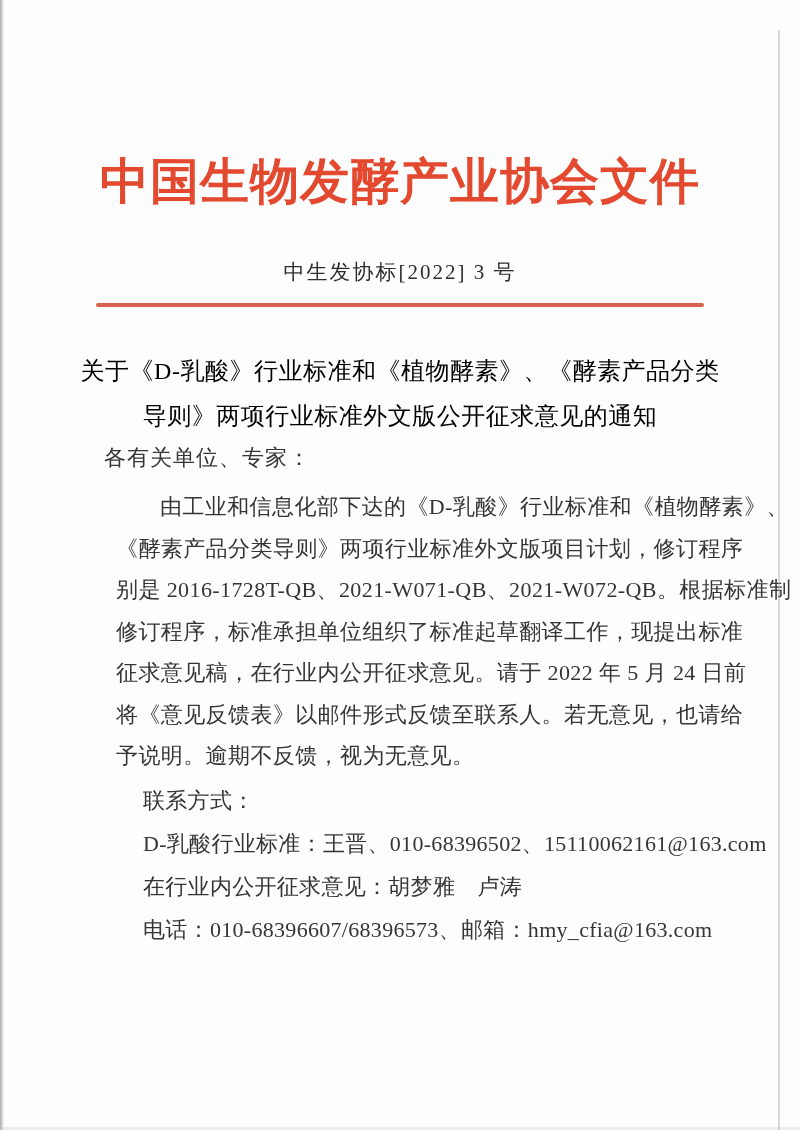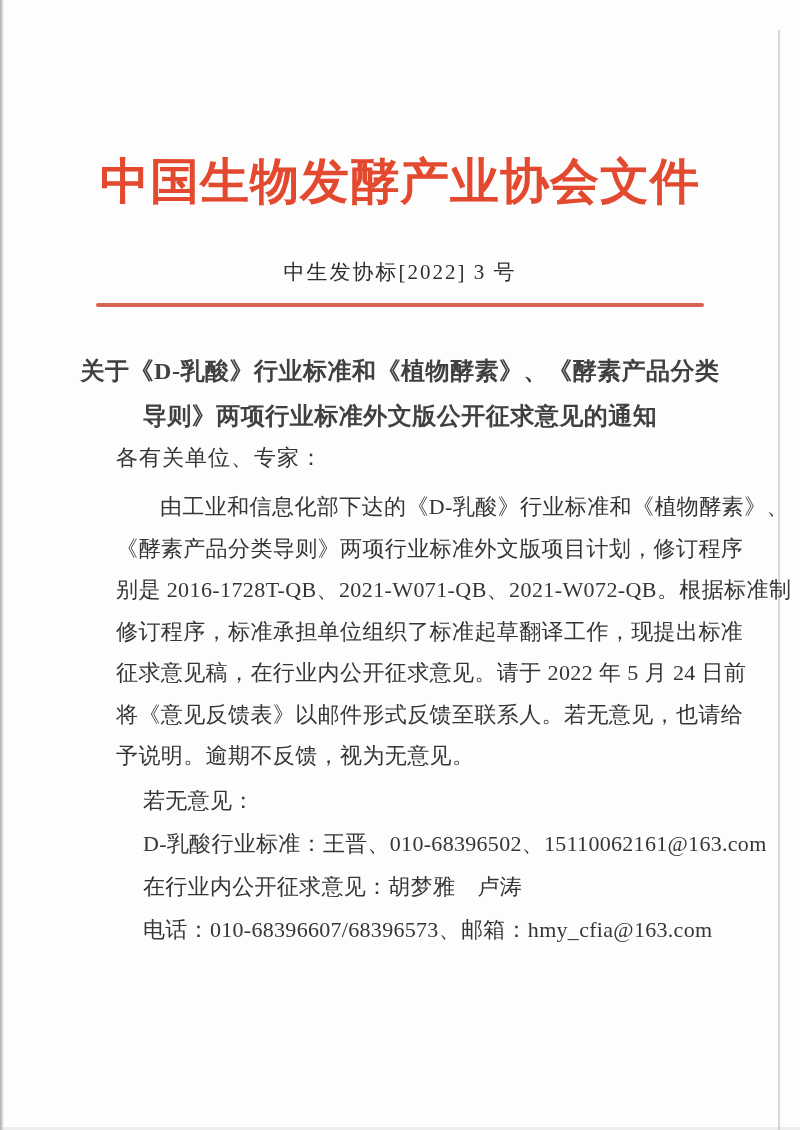--- a/index.html
+++ b/index.html
@@ -67,29 +67,29 @@
     width: 608px; height: 4px;
     background: #d96152;
     border-radius: 2px;
   }
   .notice-title {
     position: absolute;
     top: 349px; left: 50px;
     width: 700px;
     text-align: center;
     font-size: 24px;
-    font-weight: bold;
+    font-weight: normal;
     line-height: 45px;
-    color: #404040;
+    color: #000000;
     letter-spacing: 0.5px;
   }
   .notice-title .tline { white-space: nowrap; }
   .salutation {
     position: absolute;
-    top: 443px; left: 116px;
+    top: 443px; left: 104px;
     font-size: 22px;
     color: #353535;
     letter-spacing: 1px;
     white-space: nowrap;
   }
   .para {
     position: absolute;
     top: 486px; left: 116px;
     width: 660px;
     font-size: 22px;
@@ -138,21 +138,21 @@
     <div class="pline indent">由工业和信息化部下达的《D-乳酸》行业标准和《植物酵素》、</div>
     <div class="pline">《酵素产品分类导则》两项行业标准外文版项目计划，修订程序</div>
     <div class="pline">别是 2016-1728T-QB、2021-W071-QB、2021-W072-QB。根据标准制</div>
     <div class="pline">修订程序，标准承担单位组织了标准起草翻译工作，现提出标准</div>
     <div class="pline">征求意见稿，在行业内公开征求意见。请于 2022 年 5 月 24 日前</div>
     <div class="pline">将《意见反馈表》以邮件形式反馈至联系人。若无意见，也请给</div>
     <div class="pline">予说明。逾期不反馈，视为无意见。</div>
   </div>
 
   <div class="contacts">
-    <div class="cline">若无意见：</div>
+    <div class="cline">联系方式：</div>
     <div class="cline">D-乳酸行业标准：王晋、010-68396502、15110062161@163.com</div>
     <div class="cline">在行业内公开征求意见：胡梦雅　卢涛</div>
     <div class="cline">电话：010-68396607/68396573、邮箱：hmy_cfia@163.com</div>
   </div>
 
   <div class="edge-left"></div>
   <div class="edge-right"></div>
   <div class="edge-bottom"></div>
 
 </div>

